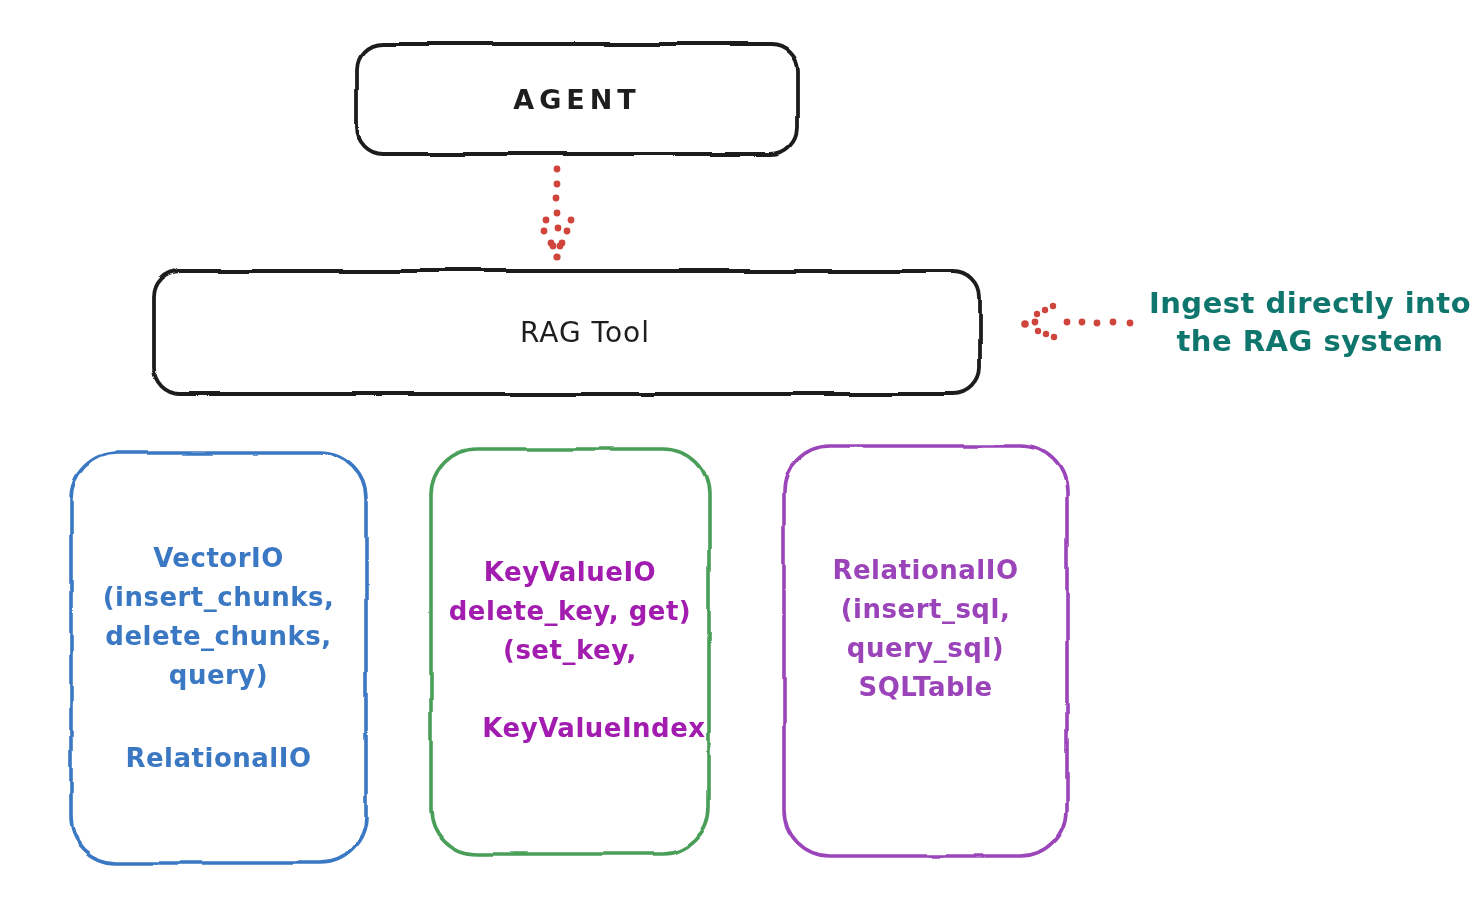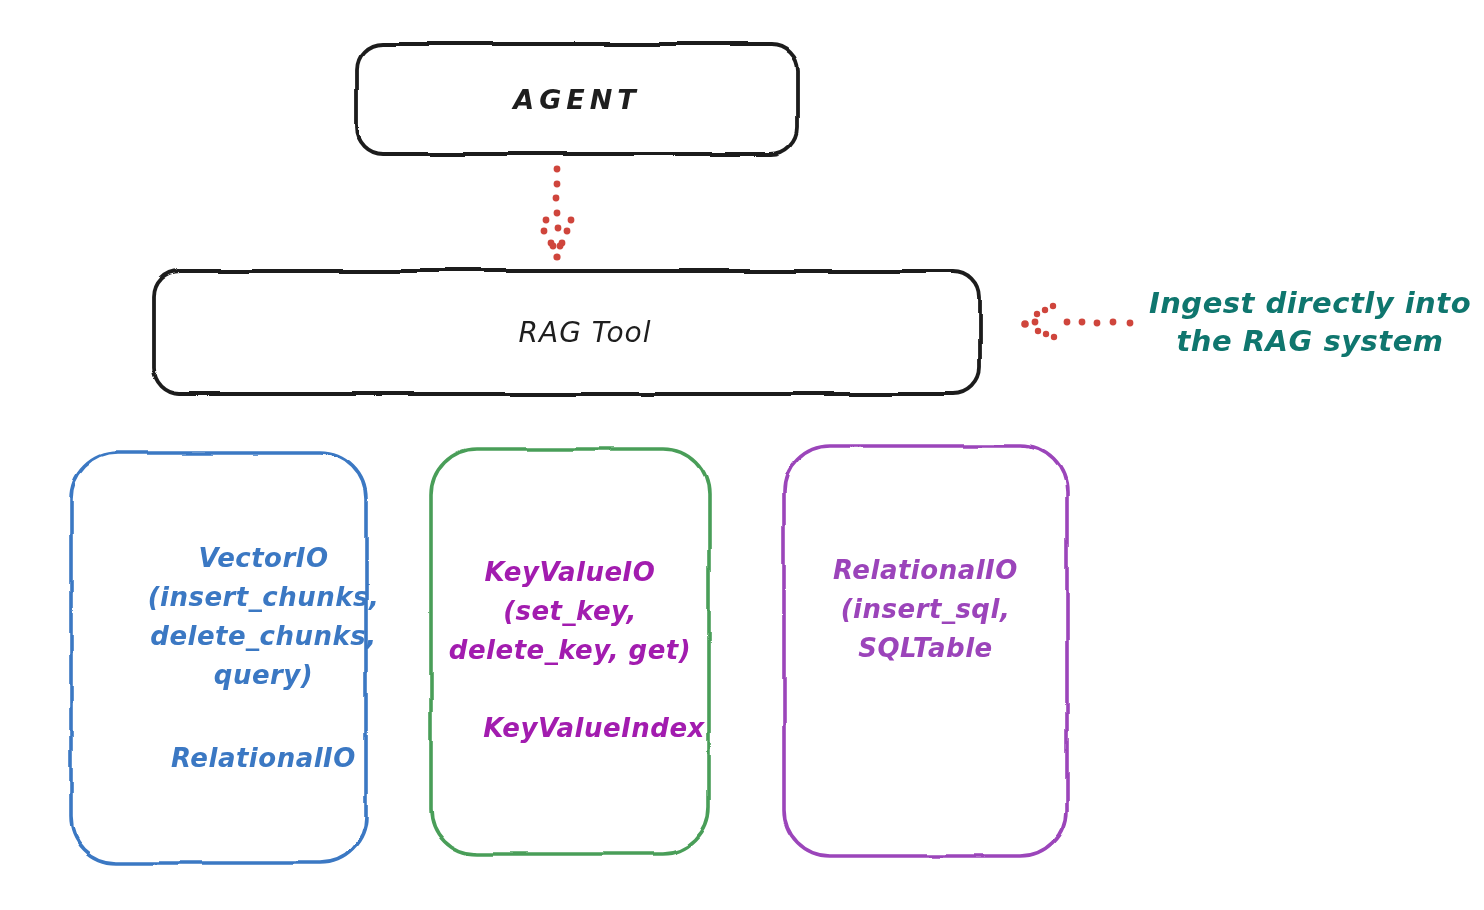--- a/index.html
+++ b/index.html
@@ -7,21 +7,20 @@
     padding: 0;
     background: #ffffff;
     font-family: "DejaVu Sans", "Liberation Sans", sans-serif;
   }
   .canvas {
     position: relative;
     width: 1484px;
     height: 910px;
     background: #ffffff;
     overflow: hidden;
-    font-style: italic;
   }
   .art-layer {
     position: absolute;
     left: 0; top: 0;
   }
   .label {
     position: absolute;
     display: flex;
     align-items: center;
     justify-content: center;
@@ -40,21 +39,21 @@
   .node-text {
     position: absolute;
     text-align: center;
     font-size: 26px;
     font-weight: 600;
     line-height: 39px;
     letter-spacing: 0.5px;
   }
   .node-text .line { display: block; }
   .node-text .index-label { display: block; }
-  .text-vector   { left: 71px;  top: 539px; width: 295px; color: #3b78c3; margin-left: 45px; }
+  .text-vector   { left: 71px;  top: 539px; width: 295px; color: #3b78c3; }
   .text-keyvalue { left: 431px; top: 553px; width: 278px; color: #a21caf; }
   .text-relational { left: 784px; top: 551px; width: 283px; color: #9b44ba; }
   .text-vector .index-label   { margin-top: 44px; }
   .text-keyvalue .index-label { margin-top: 39px; padding-left: 48px; }
   .text-relational .index-label { }
   .annotation {
     position: absolute;
     left: 1140px; top: 284px; width: 340px;
     text-align: center;
     color: #0f766e;
@@ -127,28 +126,29 @@
   <div class="node-text text-vector">
     <span class="line">VectorIO</span>
     <span class="line">(insert_chunks,</span>
     <span class="line">delete_chunks,</span>
     <span class="line">query)</span>
     <span class="index-label">RelationalIO</span>
   </div>
 
   <div class="node-text text-keyvalue">
     <span class="line">KeyValueIO</span>
+    <span class="line">delete_key, get)</span>
     <span class="line">(set_key,</span>
-    <span class="line">delete_key, get)</span>
     <span class="index-label">KeyValueIndex</span>
   </div>
 
   <div class="node-text text-relational">
     <span class="line">RelationalIO</span>
     <span class="line">(insert_sql,</span>
+    <span class="line">query_sql)</span>
     <span class="index-label">SQLTable</span>
   </div>
 
   <div class="annotation">
     <span class="line">Ingest directly into</span>
     <span class="line">the RAG system</span>
   </div>
 
 </div>
 

